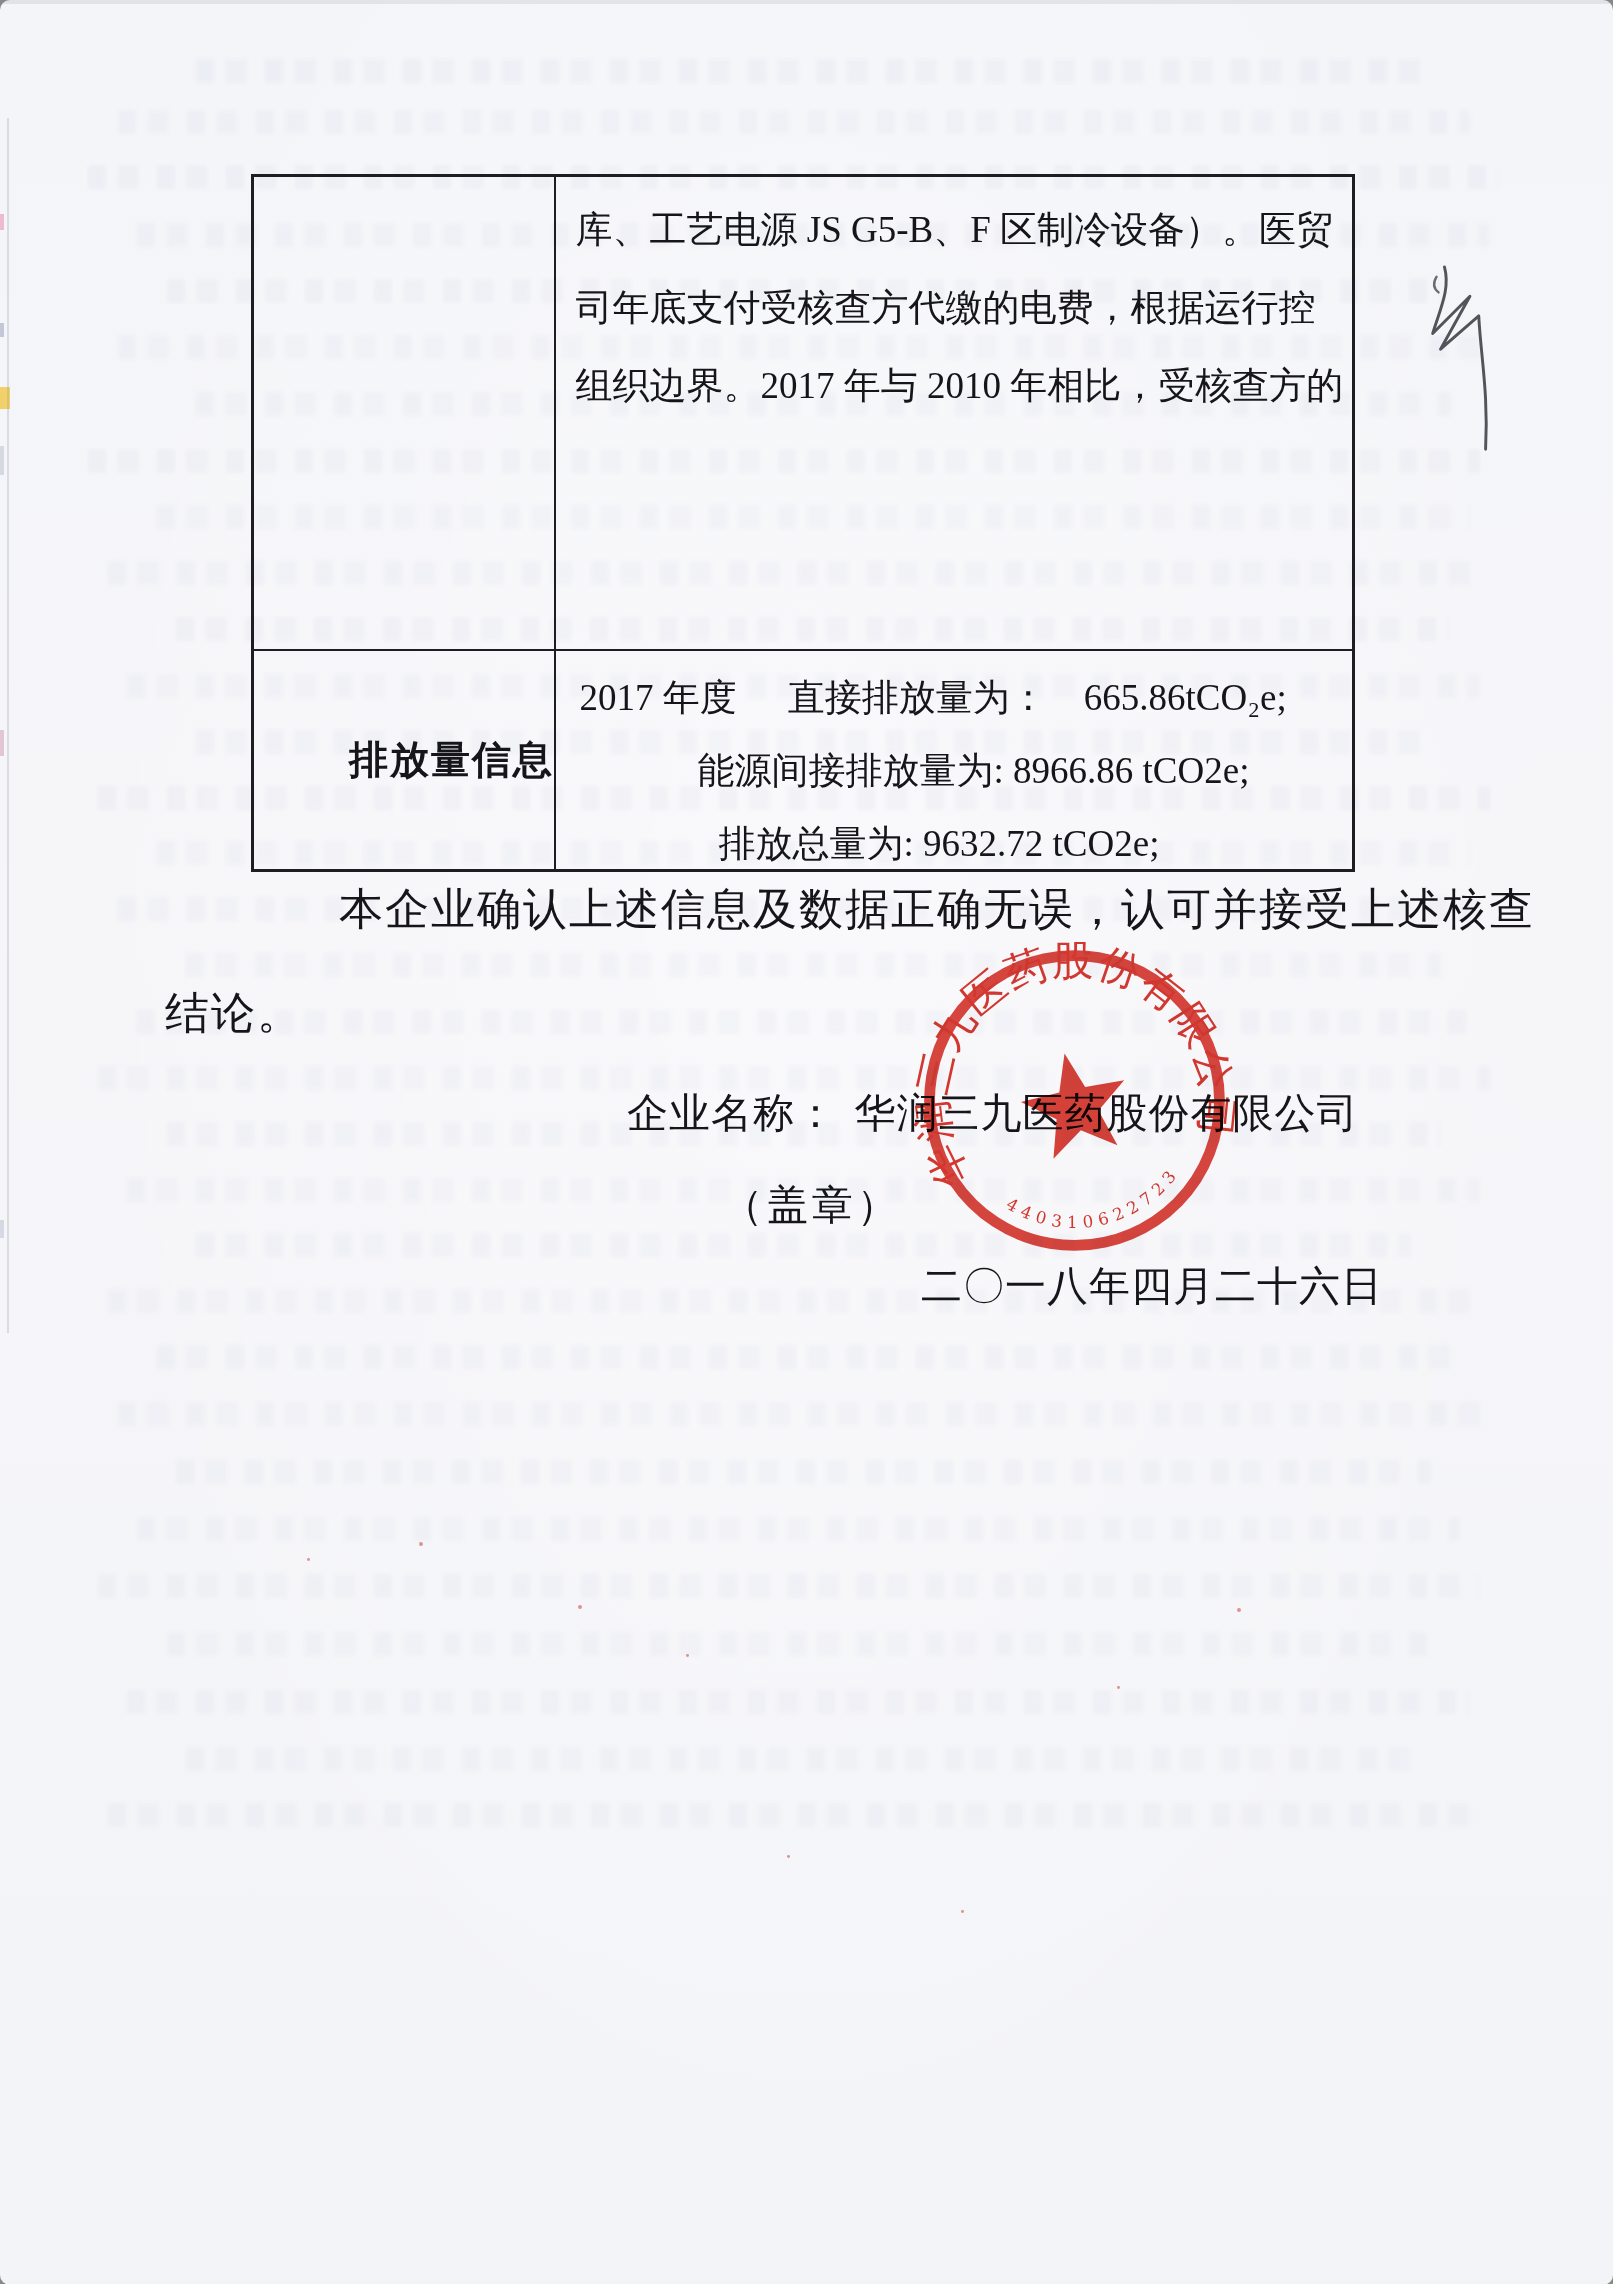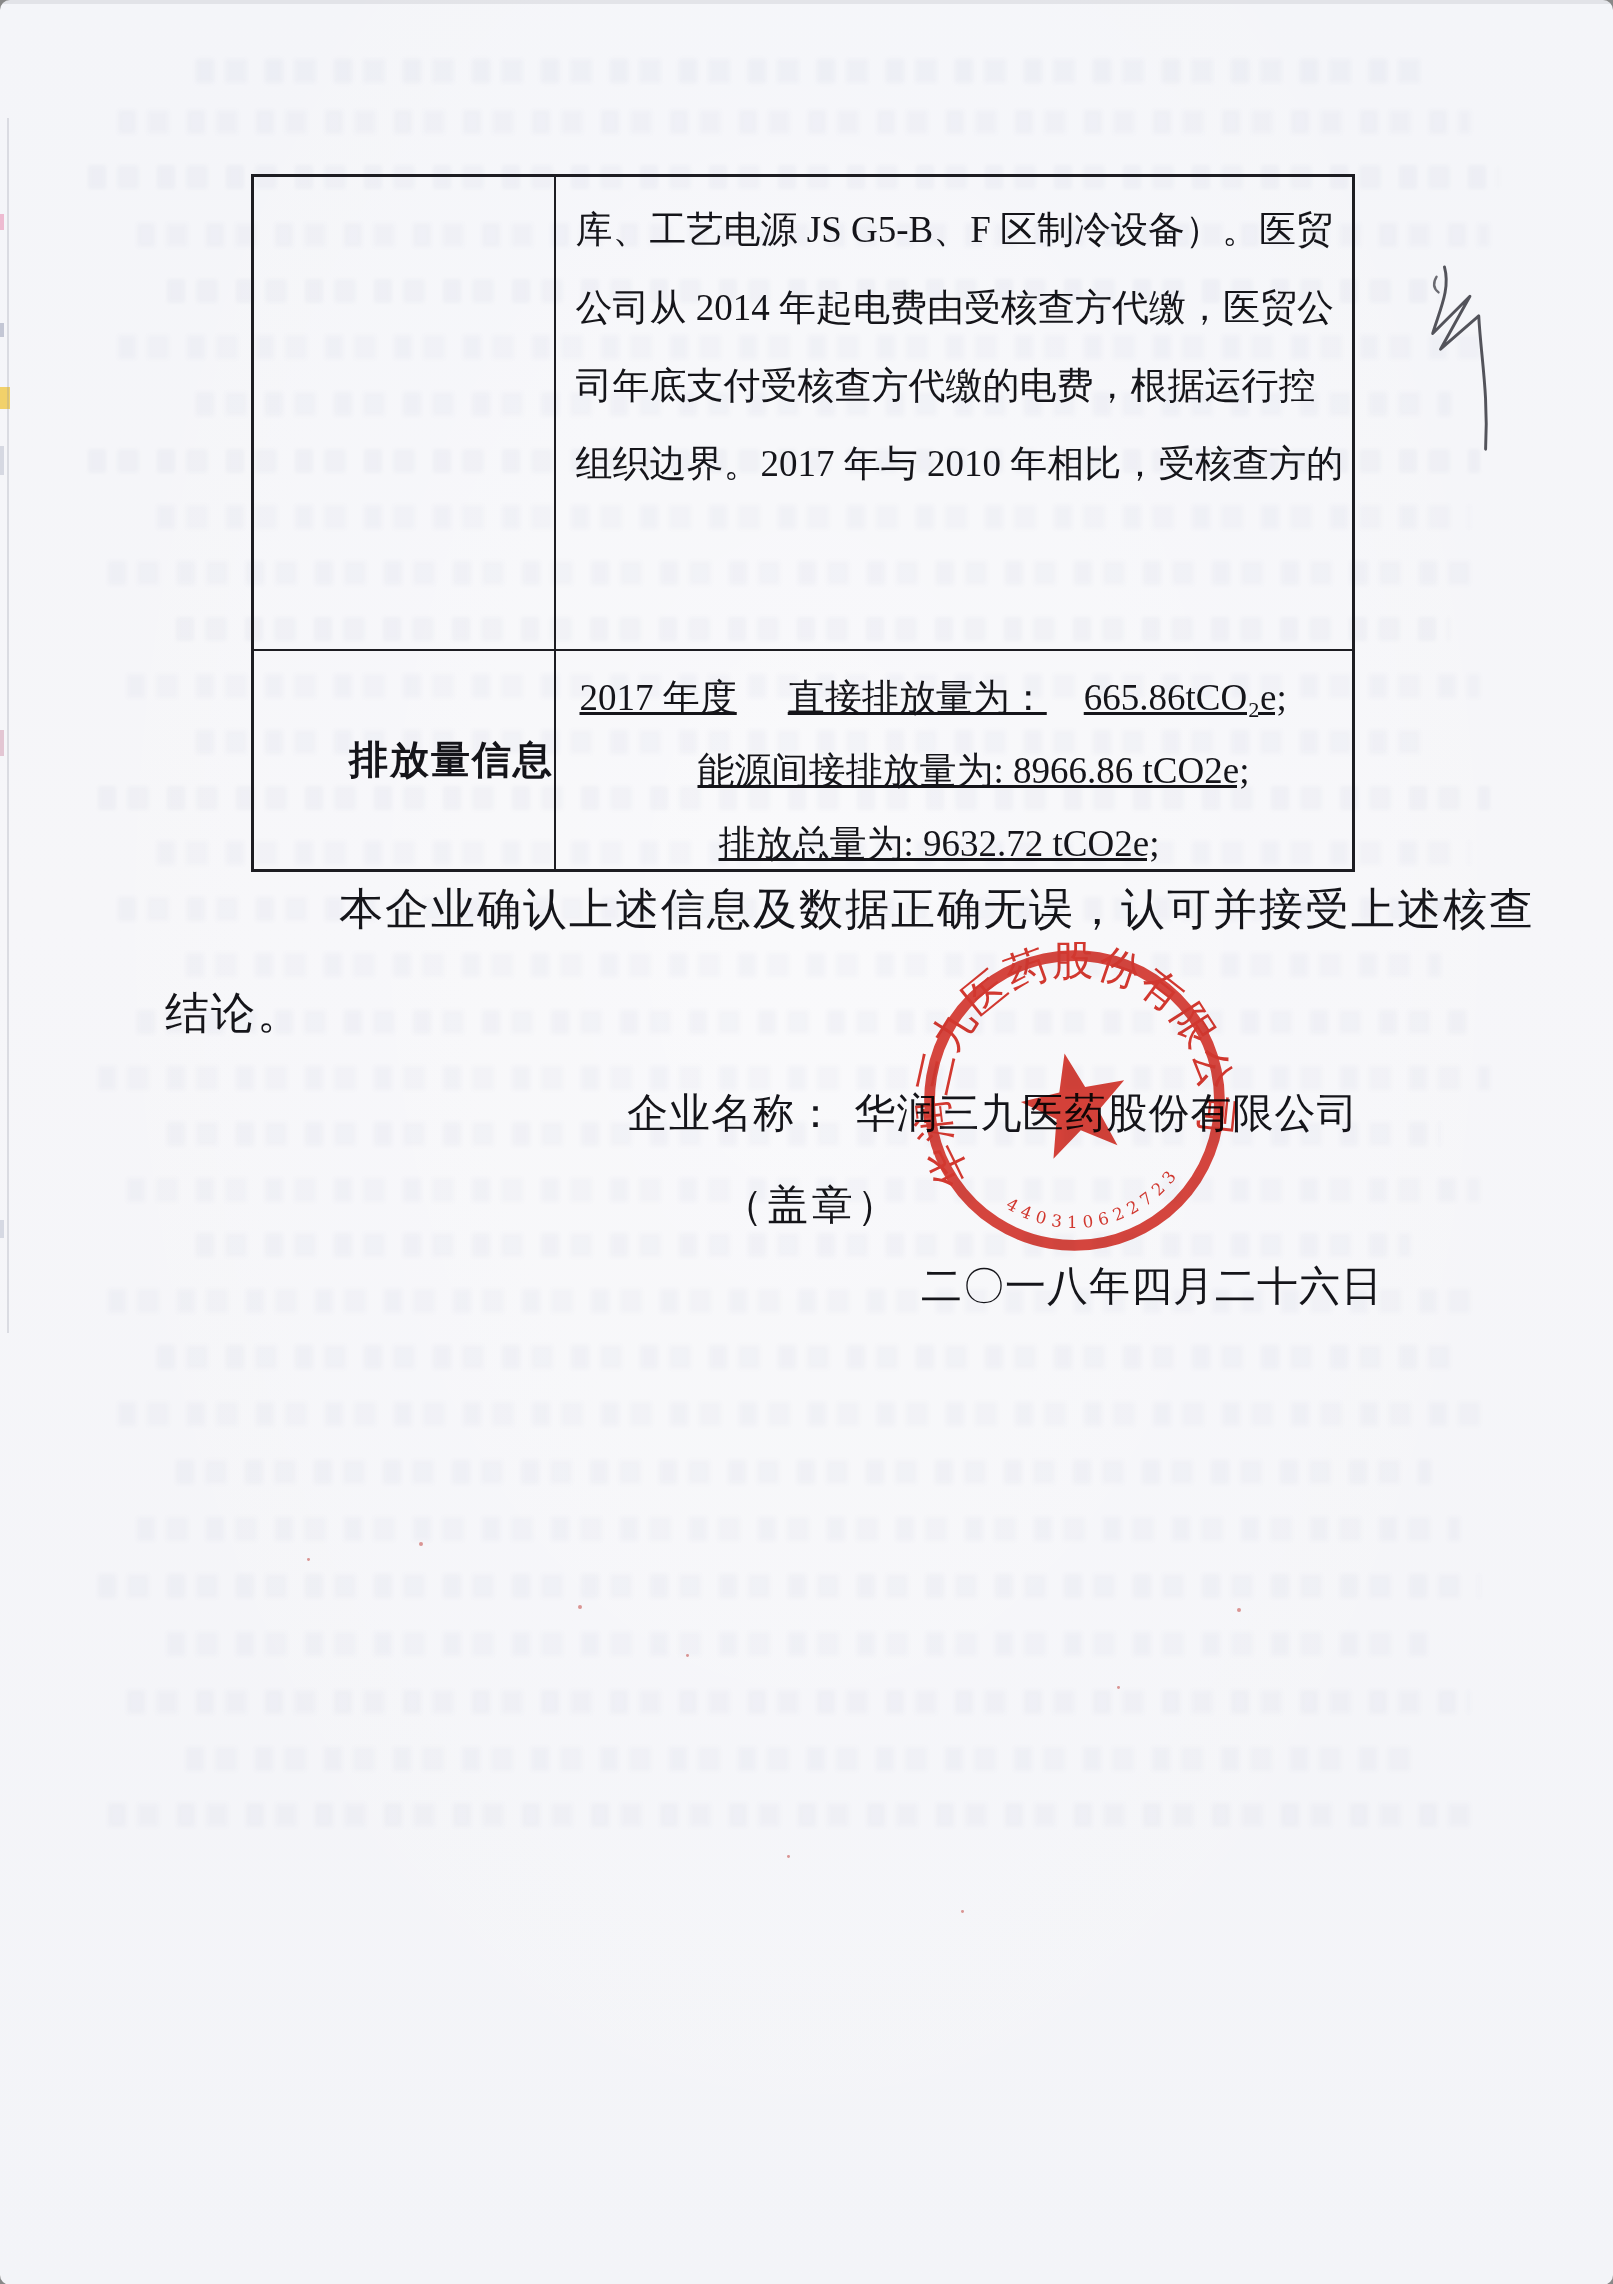--- a/index.html
+++ b/index.html
@@ -31,21 +31,21 @@
   .vtable{
     position:absolute;left:251px;top:174px;width:1104px;height:698px;
     border:3.9px solid #1d1d22;box-sizing:border-box;
     display:grid;grid-template-columns:302px 1fr;grid-template-rows:474px 1fr;
     z-index:2;background:transparent;
   }
   .cell{box-sizing:border-box;overflow:hidden;}
   .c-r1-left{border-right:2.9px solid #1d1d22;border-bottom:2.9px solid #1d1d22;}
   .c-r1-right{border-bottom:2.9px solid #1d1d22;padding:13.7px 13.7px 0 19.6px;}
   .c-r2-left{border-right:2.9px solid #1d1d22;display:flex;align-items:center;justify-content:flex-end;}
-  .c-r2-right{padding:9.8px 9.8px 0 23.5px;text-decoration:underline;}
+  .c-r2-right{padding:9.8px 9.8px 0 23.5px;}
   .body-line{display:block;white-space:nowrap;font-size:37px;line-height:78px;letter-spacing:0;}
   .em-label{font-size:39px;letter-spacing:2px;font-weight:600;}
   .em-line{display:block;white-space:nowrap;font-size:37px;line-height:73px;}
   .em-gap1{display:inline-block;width:51px;}
   .em-gap2{display:inline-block;width:37px;}
   .em-ind2{margin-left:118px;}
   .em-ind3{margin-left:139px;}
   
   .freetext{position:absolute;z-index:2;white-space:nowrap;}
   .confirm1{left:165px;top:884px;font-size:44px;line-height:51px;padding-left:174px;letter-spacing:2px;}
@@ -115,21 +115,20 @@
       <div class="speck" style="left: 961px; top: 1910px; width: 2.9px; height: 2.9px;"></div>
       <div class="speck" style="left: 1117px; top: 1686px; width: 2.9px; height: 2.9px;"></div>
     </div>
   <div class="edge-top"></div>
   <div class="edge-left-line"></div>
 
   <div class="vtable">
     <div class="cell c-r1-left"></div>
     <div class="cell c-r1-right">
       <span class="body-line">库、工艺电源 JS G5-B、F 区制冷设备）。医贸</span>
-      <span class="body-line">公司从 2014 年起电费由受核查方代缴，医贸公</span>
       <span class="body-line">司年底支付受核查方代缴的电费，根据运行控</span>
       <span class="body-line">组织边界。2017 年与 2010 年相比，受核查方的</span>
     </div>
     <div class="cell c-r2-left">
       <span class="em-label">排放量信息</span>
     </div>
     <div class="cell c-r2-right">
       <span class="em-line"><span>2017 年度</span><span class="em-gap1"></span><span>直接排放量为：</span><span class="em-gap2"></span><span>665.86tCO₂e;</span></span>
       <span class="em-line em-ind2">能源间接排放量为: 8966.86 tCO2e;</span>
       <span class="em-line em-ind3">排放总量为: 9632.72 tCO2e;</span>

